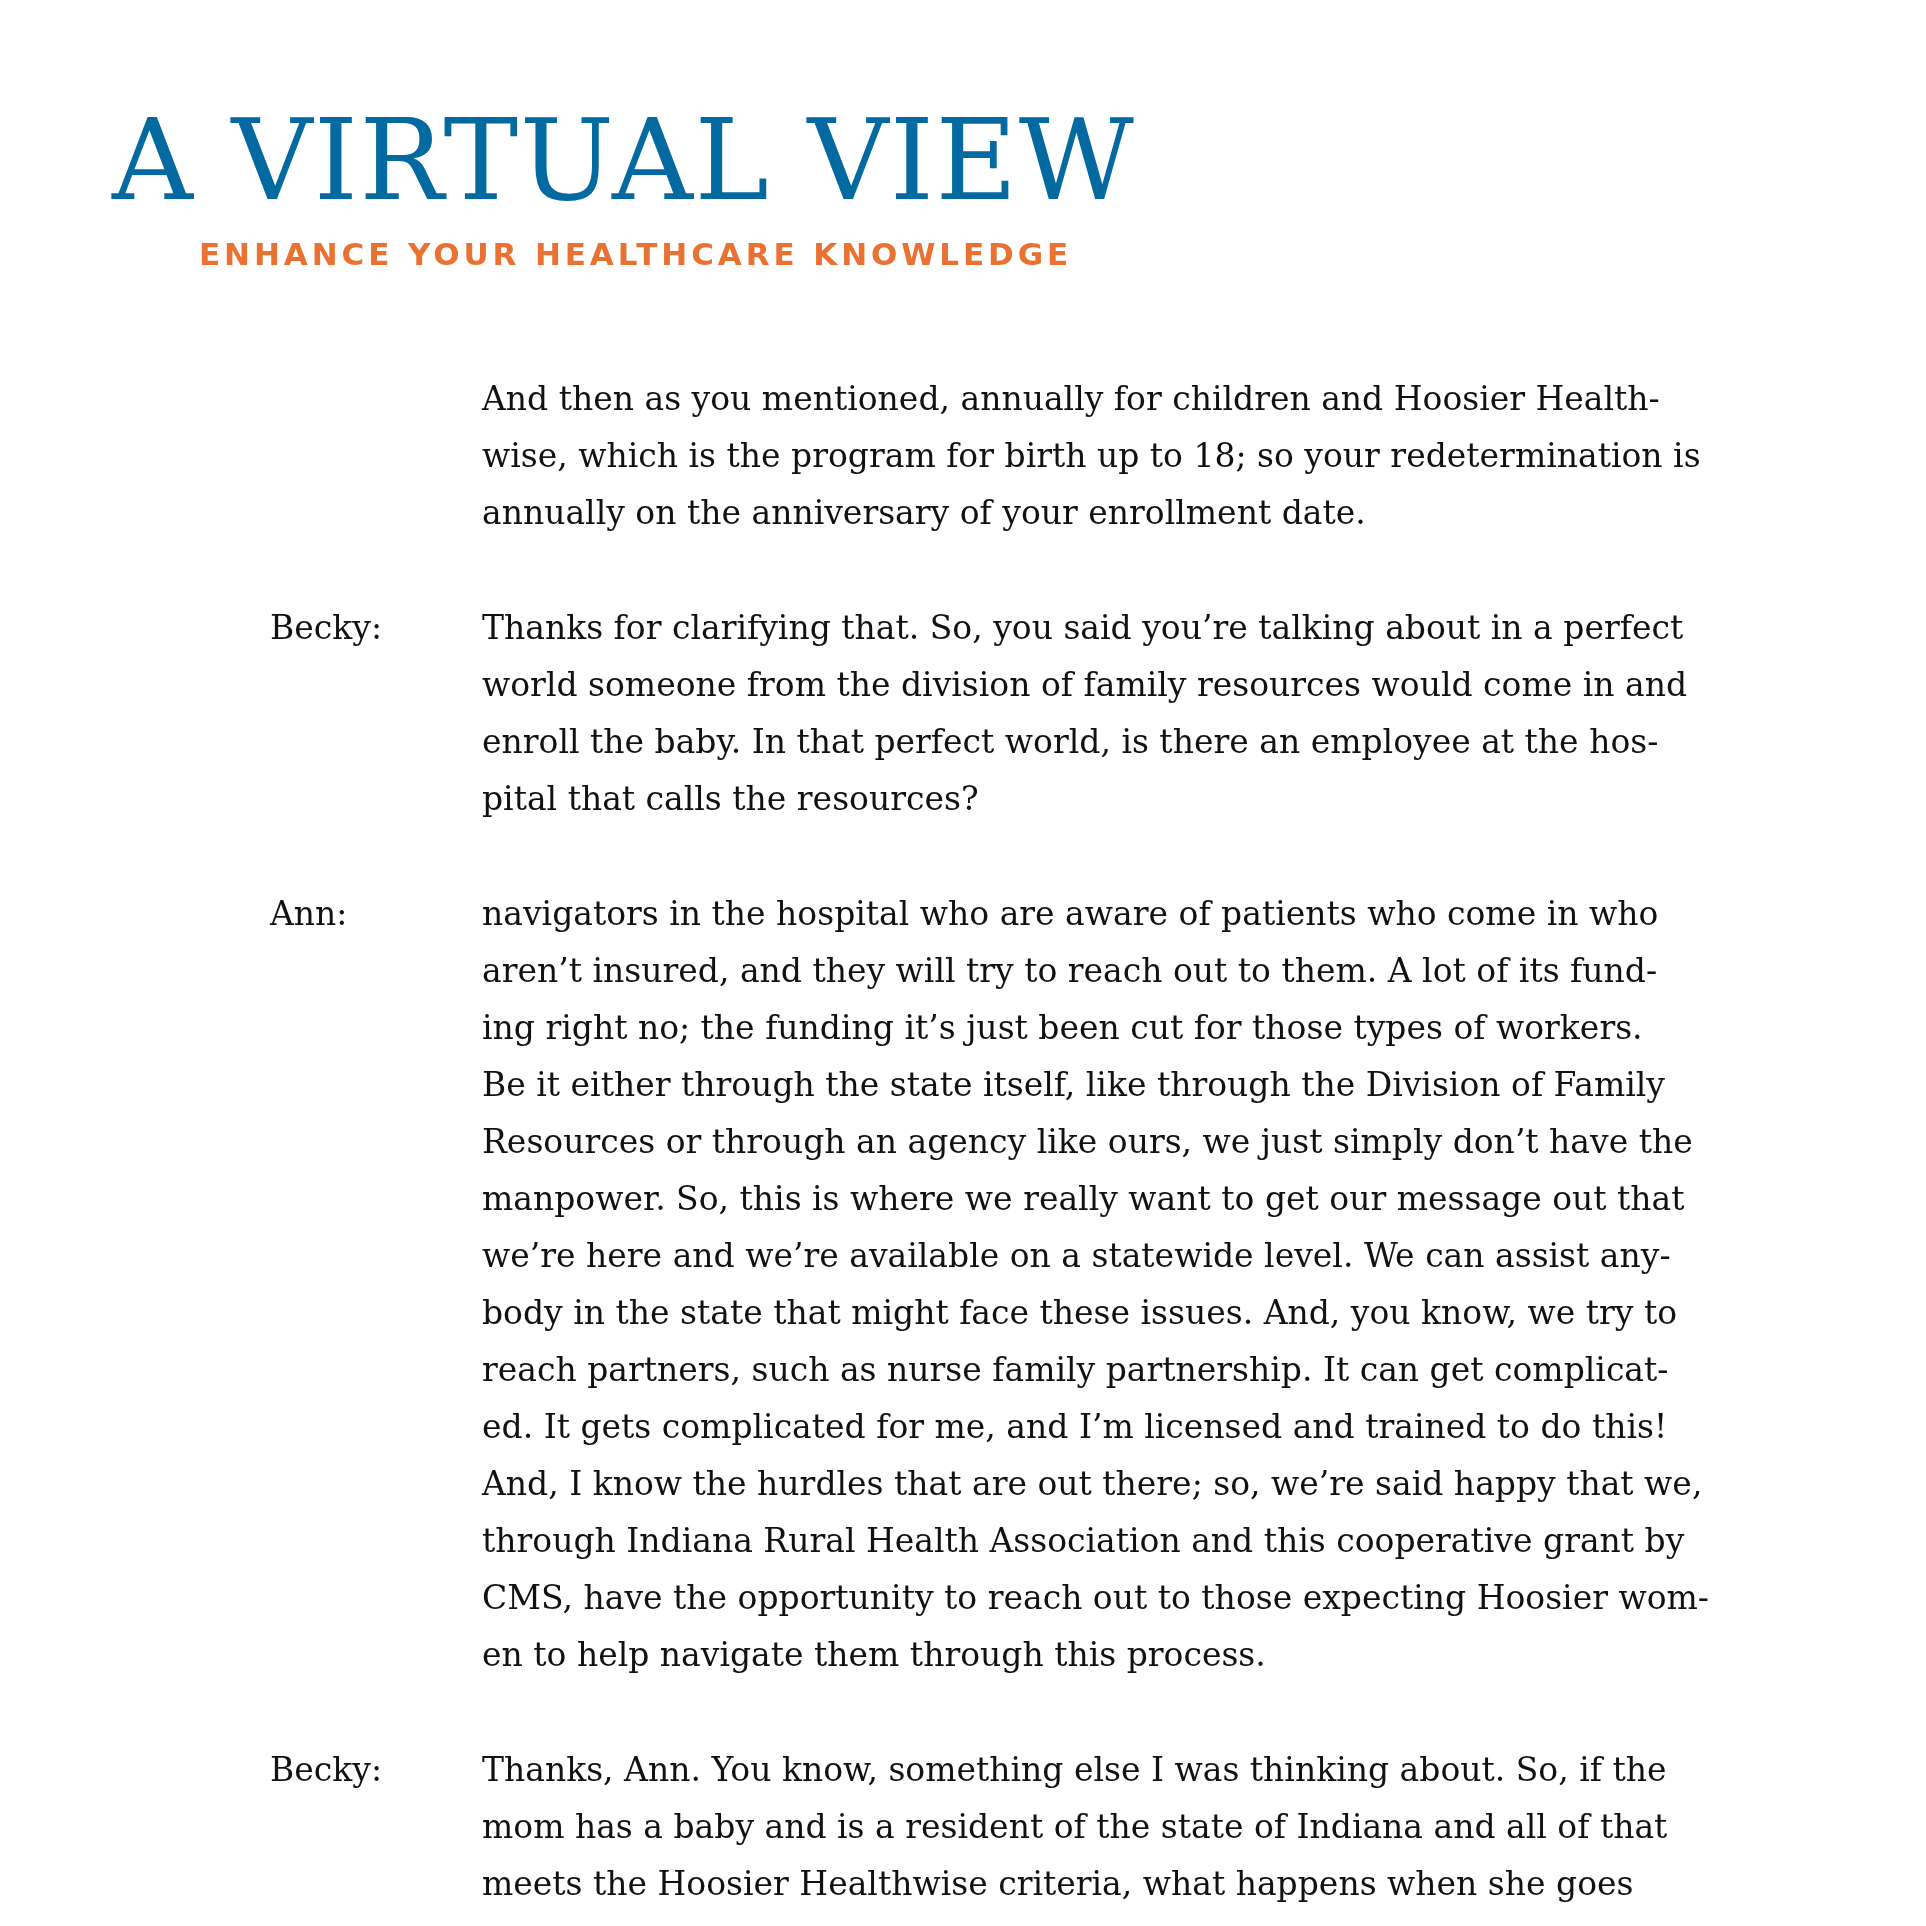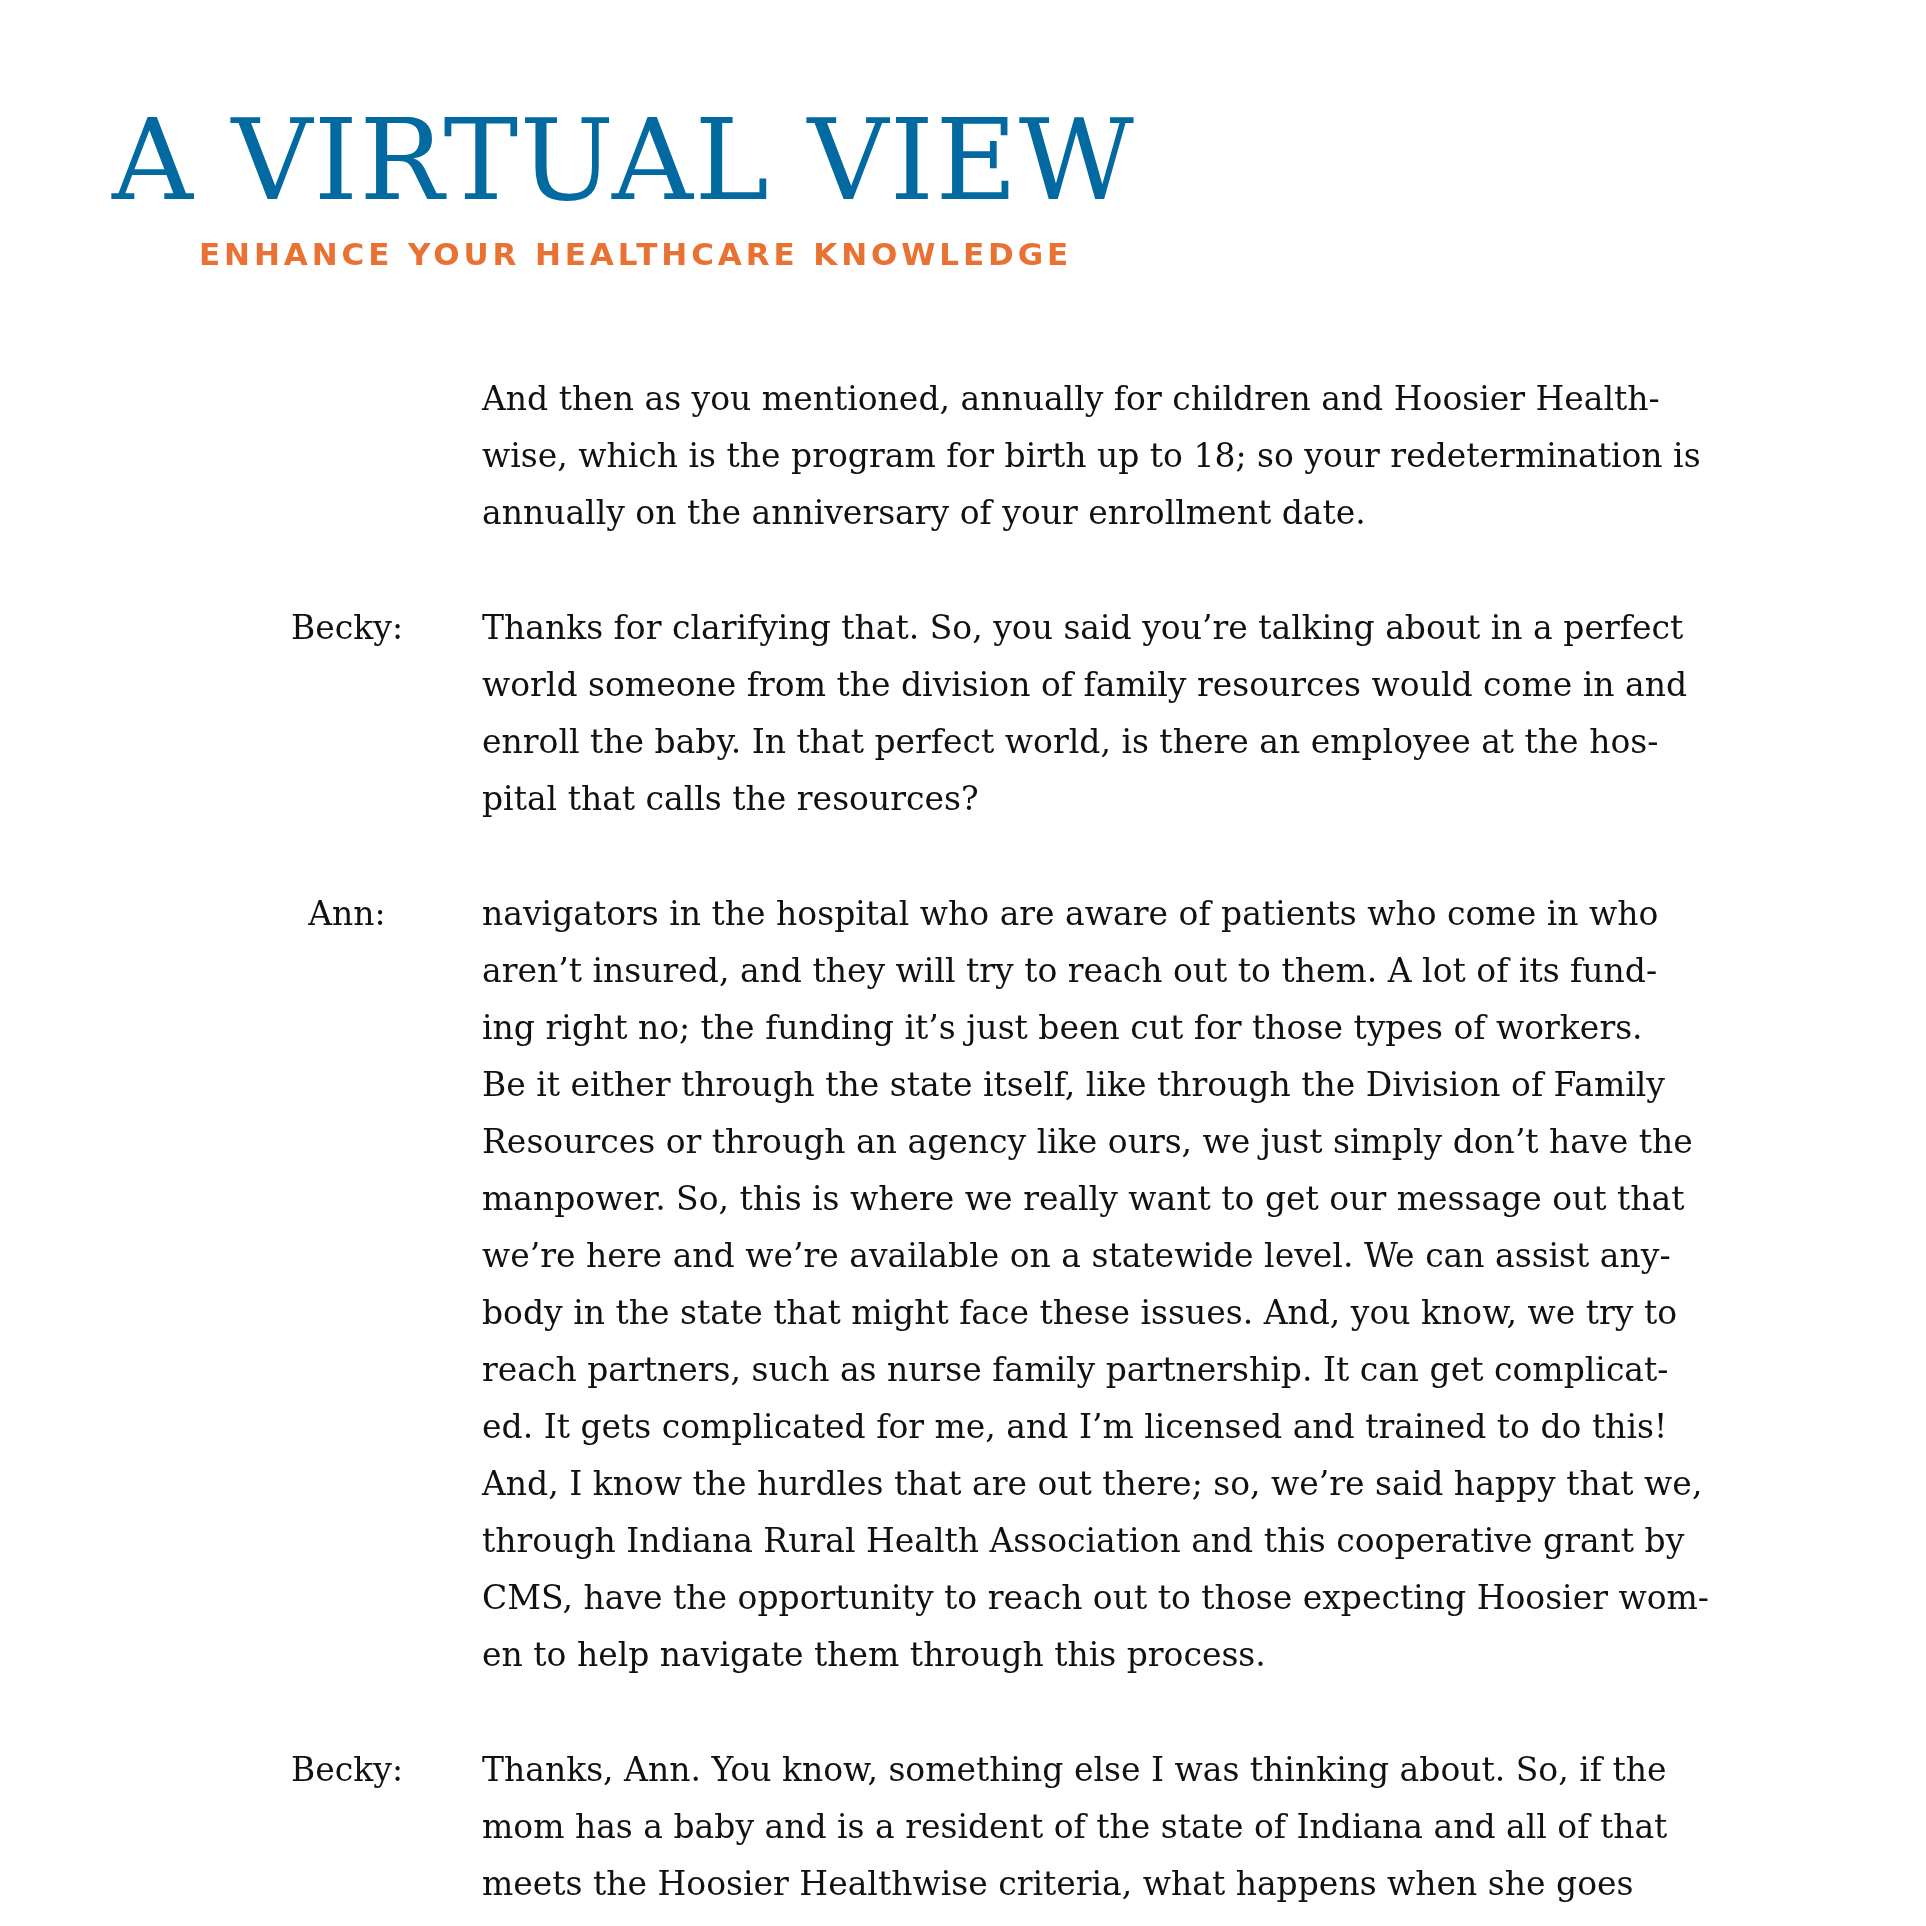--- a/index.html
+++ b/index.html
@@ -12,21 +12,21 @@
   .subtitle {
     position: absolute; left: 182px; top: 239px;
     font-family: "DejaVu Sans", sans-serif; font-size: 31px; line-height: 1;
     color: #E97132; letter-spacing: 3.9px; white-space: nowrap; font-weight: bold; margin-left: 17px;
   }
   .transcript {
     position: absolute; left: 0; top: 370px; width: 1965px;
   }
   .turn { position: relative; margin-bottom: 58px; }
   .speaker {
-    position: absolute; left: 270px; width: 154px; text-align: center; top: 0;
+    position: absolute; left: 270px; width: 154px; text-align: left; top: 0;
     font-family: "DejaVu Serif", serif; font-size: 33px; line-height: 57px; color: #111;
   }
   .speech {
     margin-left: 482px; width: 1321px;
     font-family: "DejaVu Serif", serif; font-size: 33px; line-height: 57px; color: #111;
   }
   .speech .line { display: block; white-space: nowrap; }
 </style>
 </head>
 <body>

